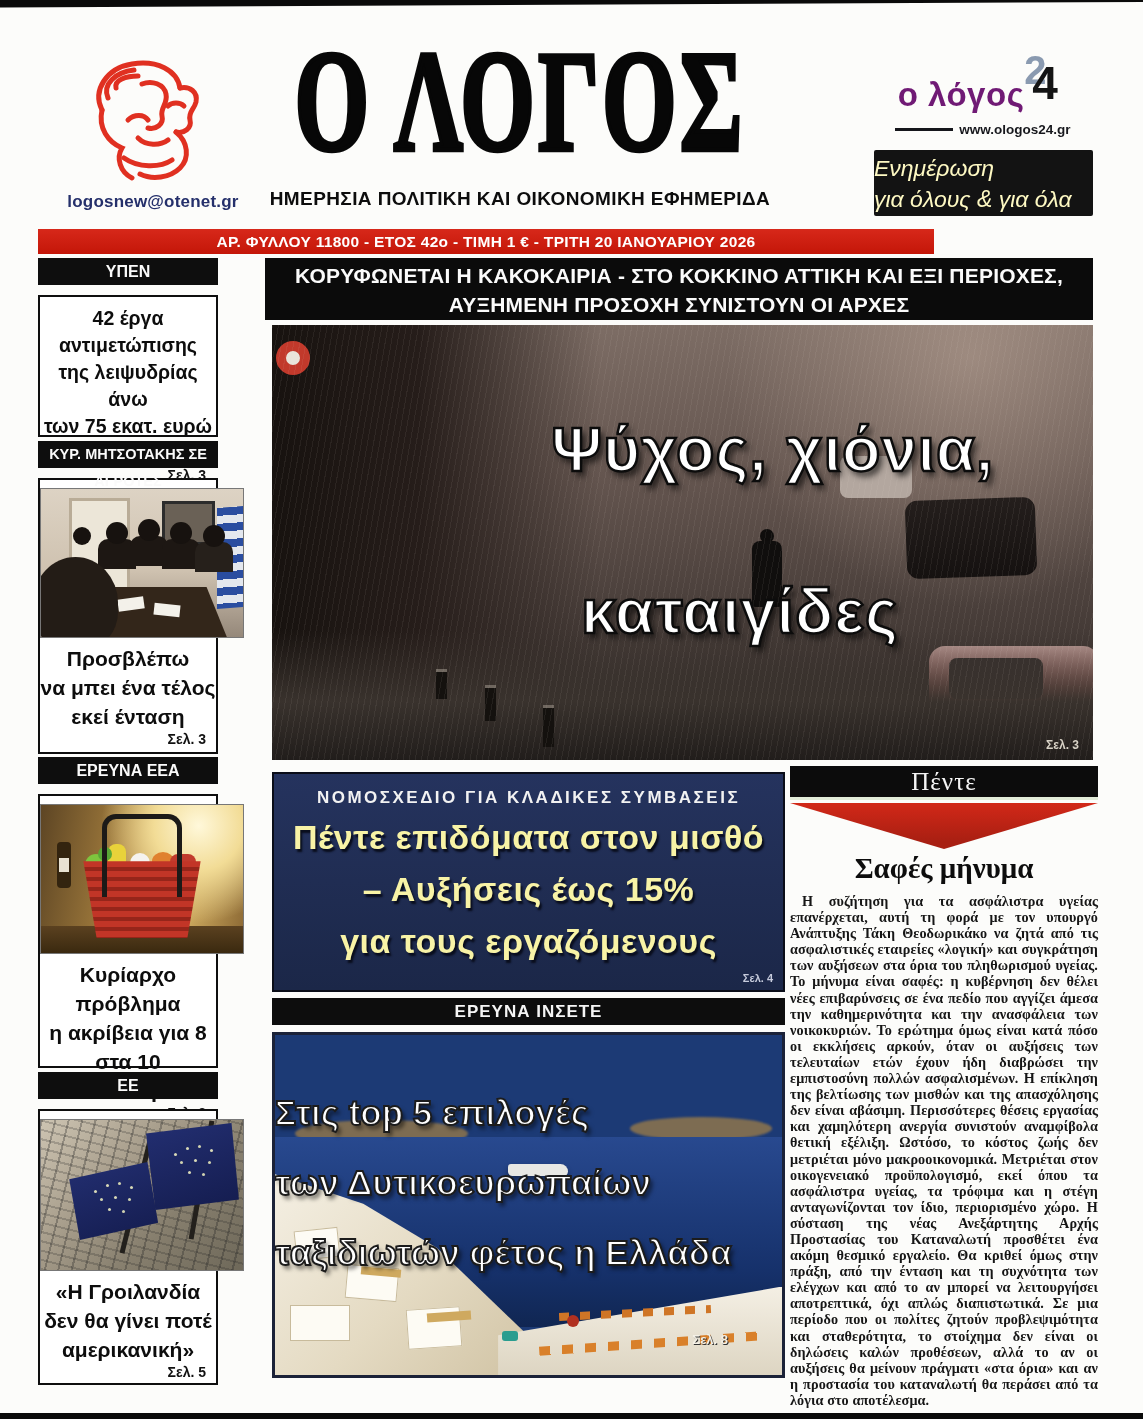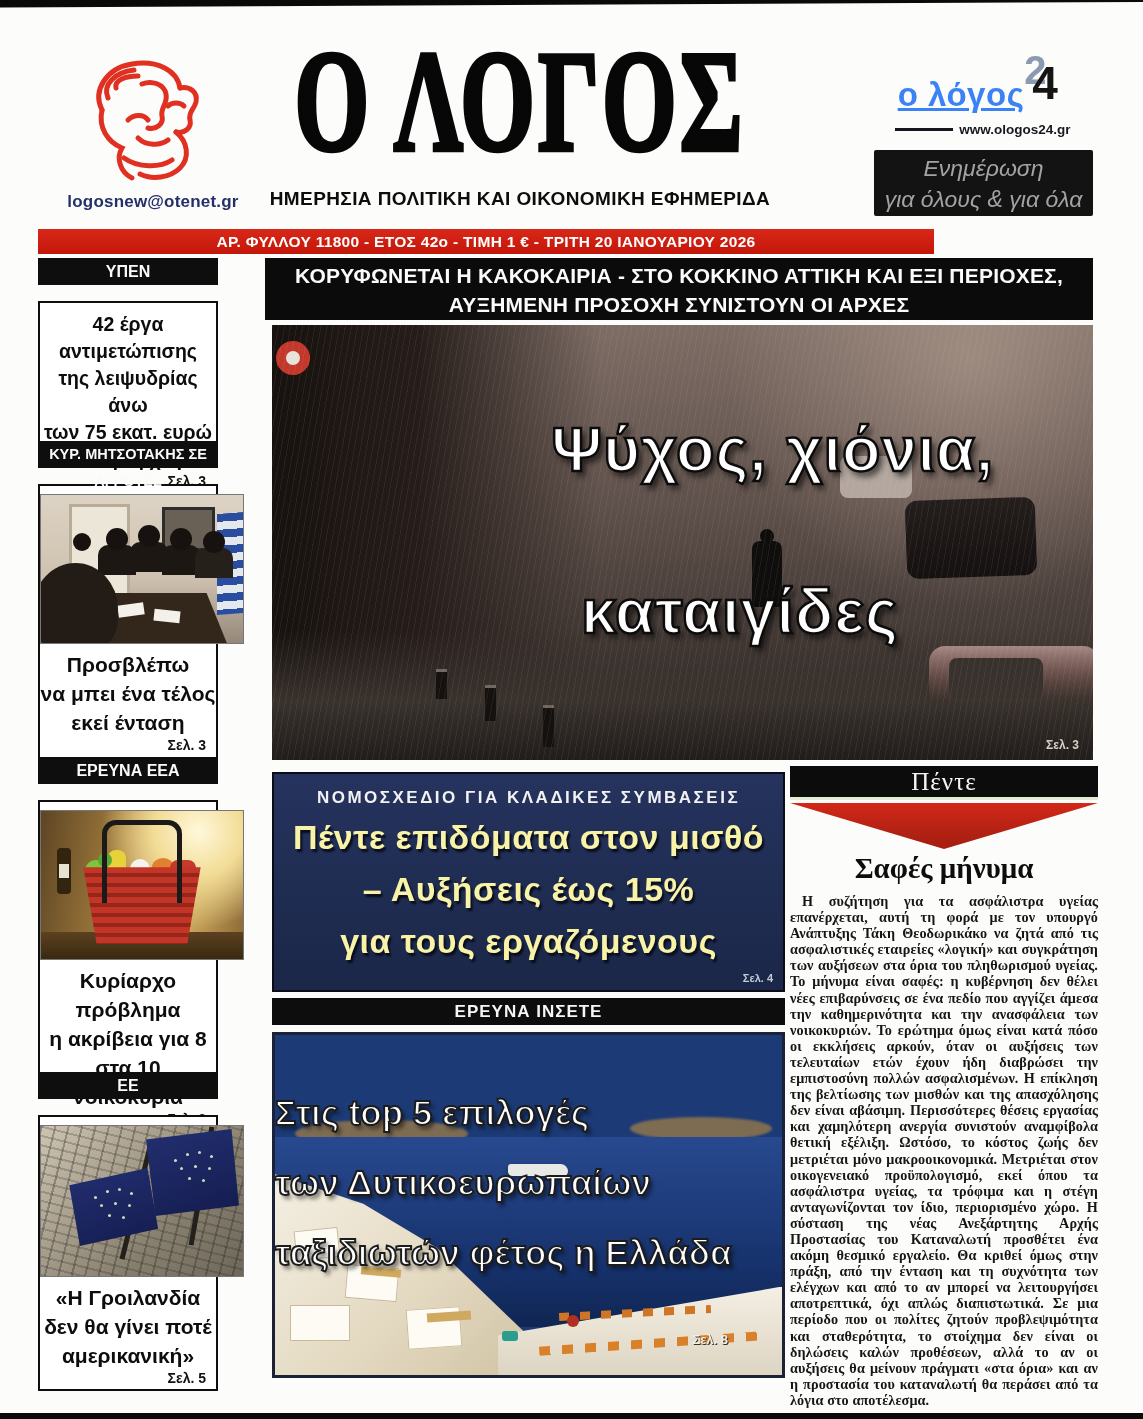--- a/index.html
+++ b/index.html
@@ -22,40 +22,40 @@
     font-weight:bold; font-size:17px; color:#25306b; letter-spacing:.2px; }
   .masthead { left:252px; top:30px; width:536px; text-align:center;
     font-family:"Liberation Serif", serif; font-weight:bold; font-size:96px;
     line-height:1; letter-spacing:3px; color:#070707;
     -webkit-text-stroke:3px #070707;
     transform:scaleY(1.5); transform-origin:top center; white-space:nowrap; }
   .subtitle { left:252px; top:188px; width:536px; text-align:center;
     font-weight:bold; font-size:19px; letter-spacing:.4px; color:#0d0d0d; }
 
   .weblogo { left:872px; top:62px; width:222px; text-align:center; white-space:nowrap; }
-  .weblogo .wl-name { font-weight:bold; font-size:33px; color:#3b82f6; letter-spacing:.5px;text-decoration:underline; }
+  .weblogo .wl-name { font-weight:bold; font-size:33px; color:#701a75; letter-spacing:.5px; }
   .wl-num { display:inline-block; position:relative; width:44px; height:52px; vertical-align:-8px; }
   .wl-2 { position:absolute; left:0; top:-14px; font-weight:bold; font-size:40px; color:#8a9ab0; }
   .wl-4 { position:absolute; left:8px; top:-6px; font-weight:bold; font-size:46px; color:#141414; }
   .weburl { left:872px; top:122px; width:222px; text-align:center;
     font-weight:bold; font-size:13.5px; color:#17181d; }
   .weburl .dash { display:inline-block; width:58px; height:3px; background:#15161b; vertical-align:3px; margin-right:6px; }
   .slogan { left:874px; top:150px; width:219px; height:66px; background:#131313;
-    color:#a3a3a3; font-style:italic; font-size:23px; line-height:31px;
-    text-align:center; padding-top:3px; border-radius:2px; }
+    color:#fef9c3; font-style:italic; font-size:23px; line-height:31px;
+    text-align:left; padding-top:3px; border-radius:2px; }
 
   .issuebar { left:38px; top:229px; width:896px; height:25px;
     background:linear-gradient(180deg,#d7281a,#c41608);
     color:#fff; font-weight:bold; font-size:15.5px; text-align:center; line-height:25px; letter-spacing:.3px; }
 
   
   .sbox { left:38px; width:180px; }
   .sbox .tag { background:#0e0e0e; color:#fafafa; font-weight:bold;
     text-align:center; height:27px; line-height:27px; }
-  .sbox .body { background:#fff; border:2px solid #0e0e0e; margin-top:16px;
+  .sbox .body { background:#fff; border:2px solid #0e0e0e; margin-top:10px;
     text-align:center; }
   .sbox .lines { font-weight:bold; color:#0d0d0d; }
   .sbox .page { text-align:right; font-weight:bold; font-size:14px; padding:0 10px 6px 0; }
   .sphoto { margin:8px auto 6px auto; width:204px; position:relative; overflow:hidden; border:1px solid #777; }
 
   
   .ph-meet { height:150px; background:linear-gradient(180deg,#ddd3c4 0%,#cfc2b0 55%,#95887a 100%); }
   .m-door { position:absolute; left:14%; top:6%; width:30%; height:66%;
     background:#ece6d8; border:3px solid #b9ac97; }
   .m-frame { position:absolute; right:14%; top:8%; width:26%; height:30%;

